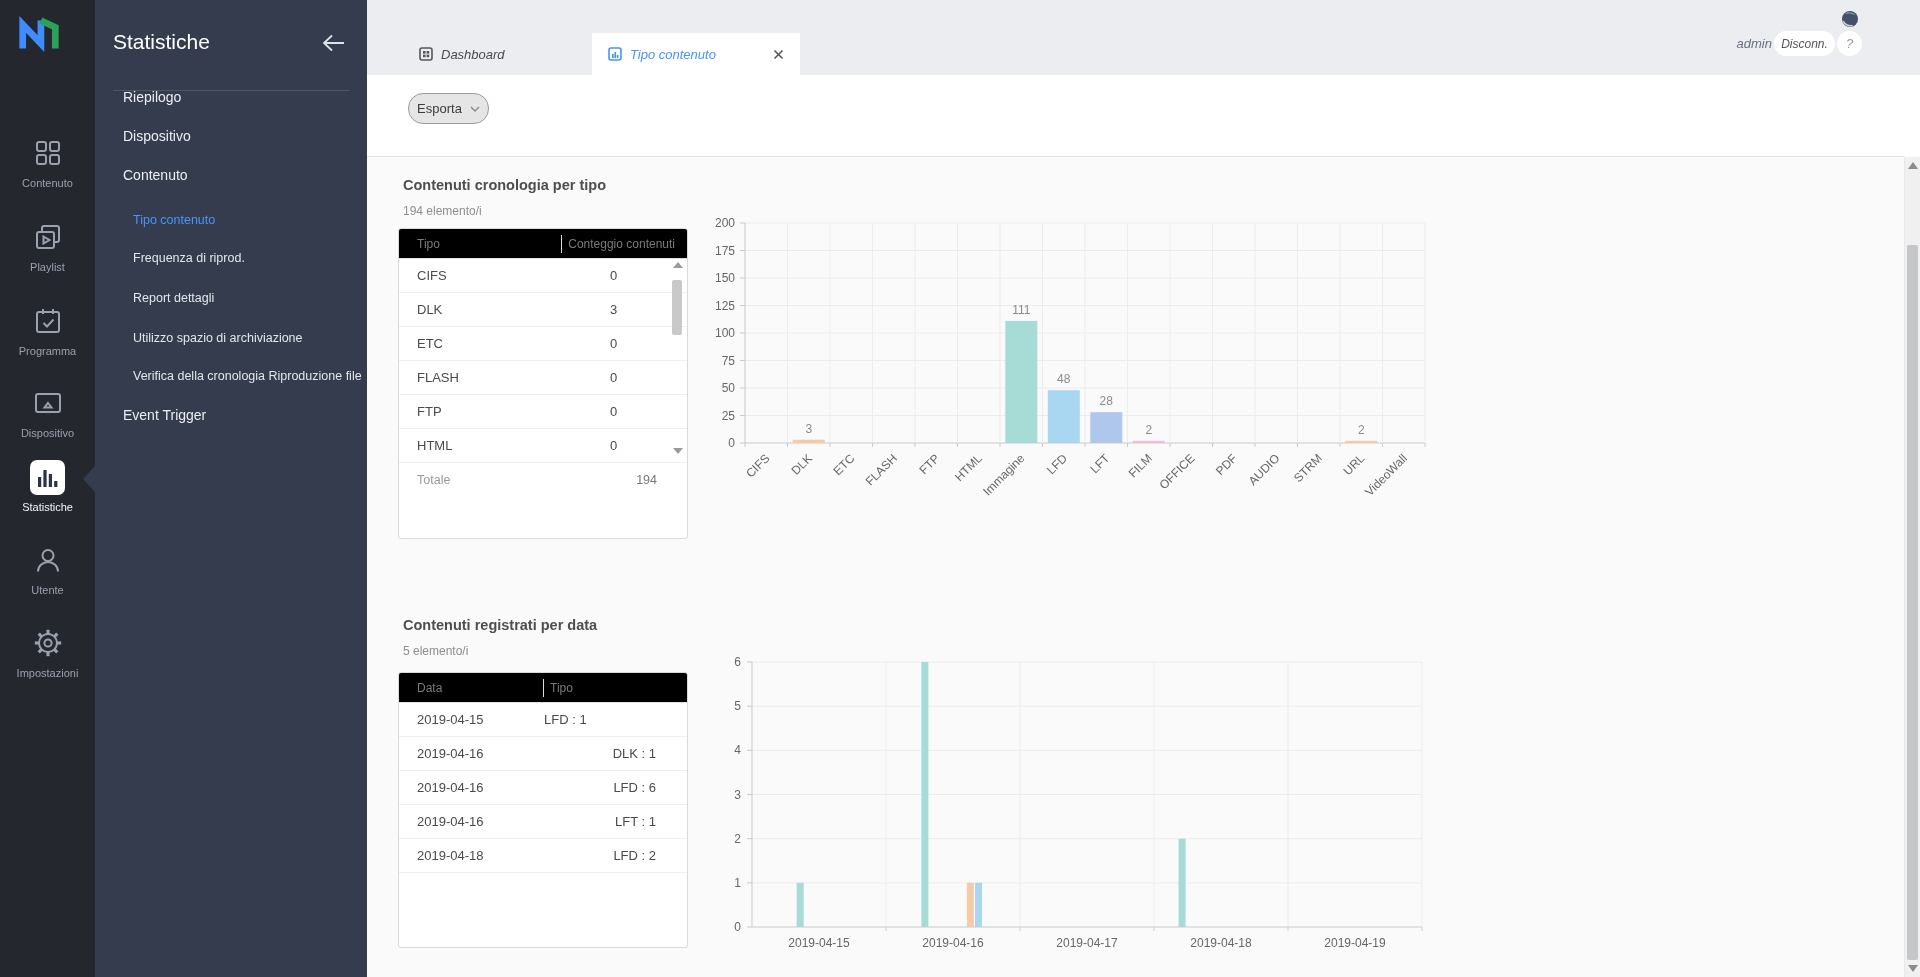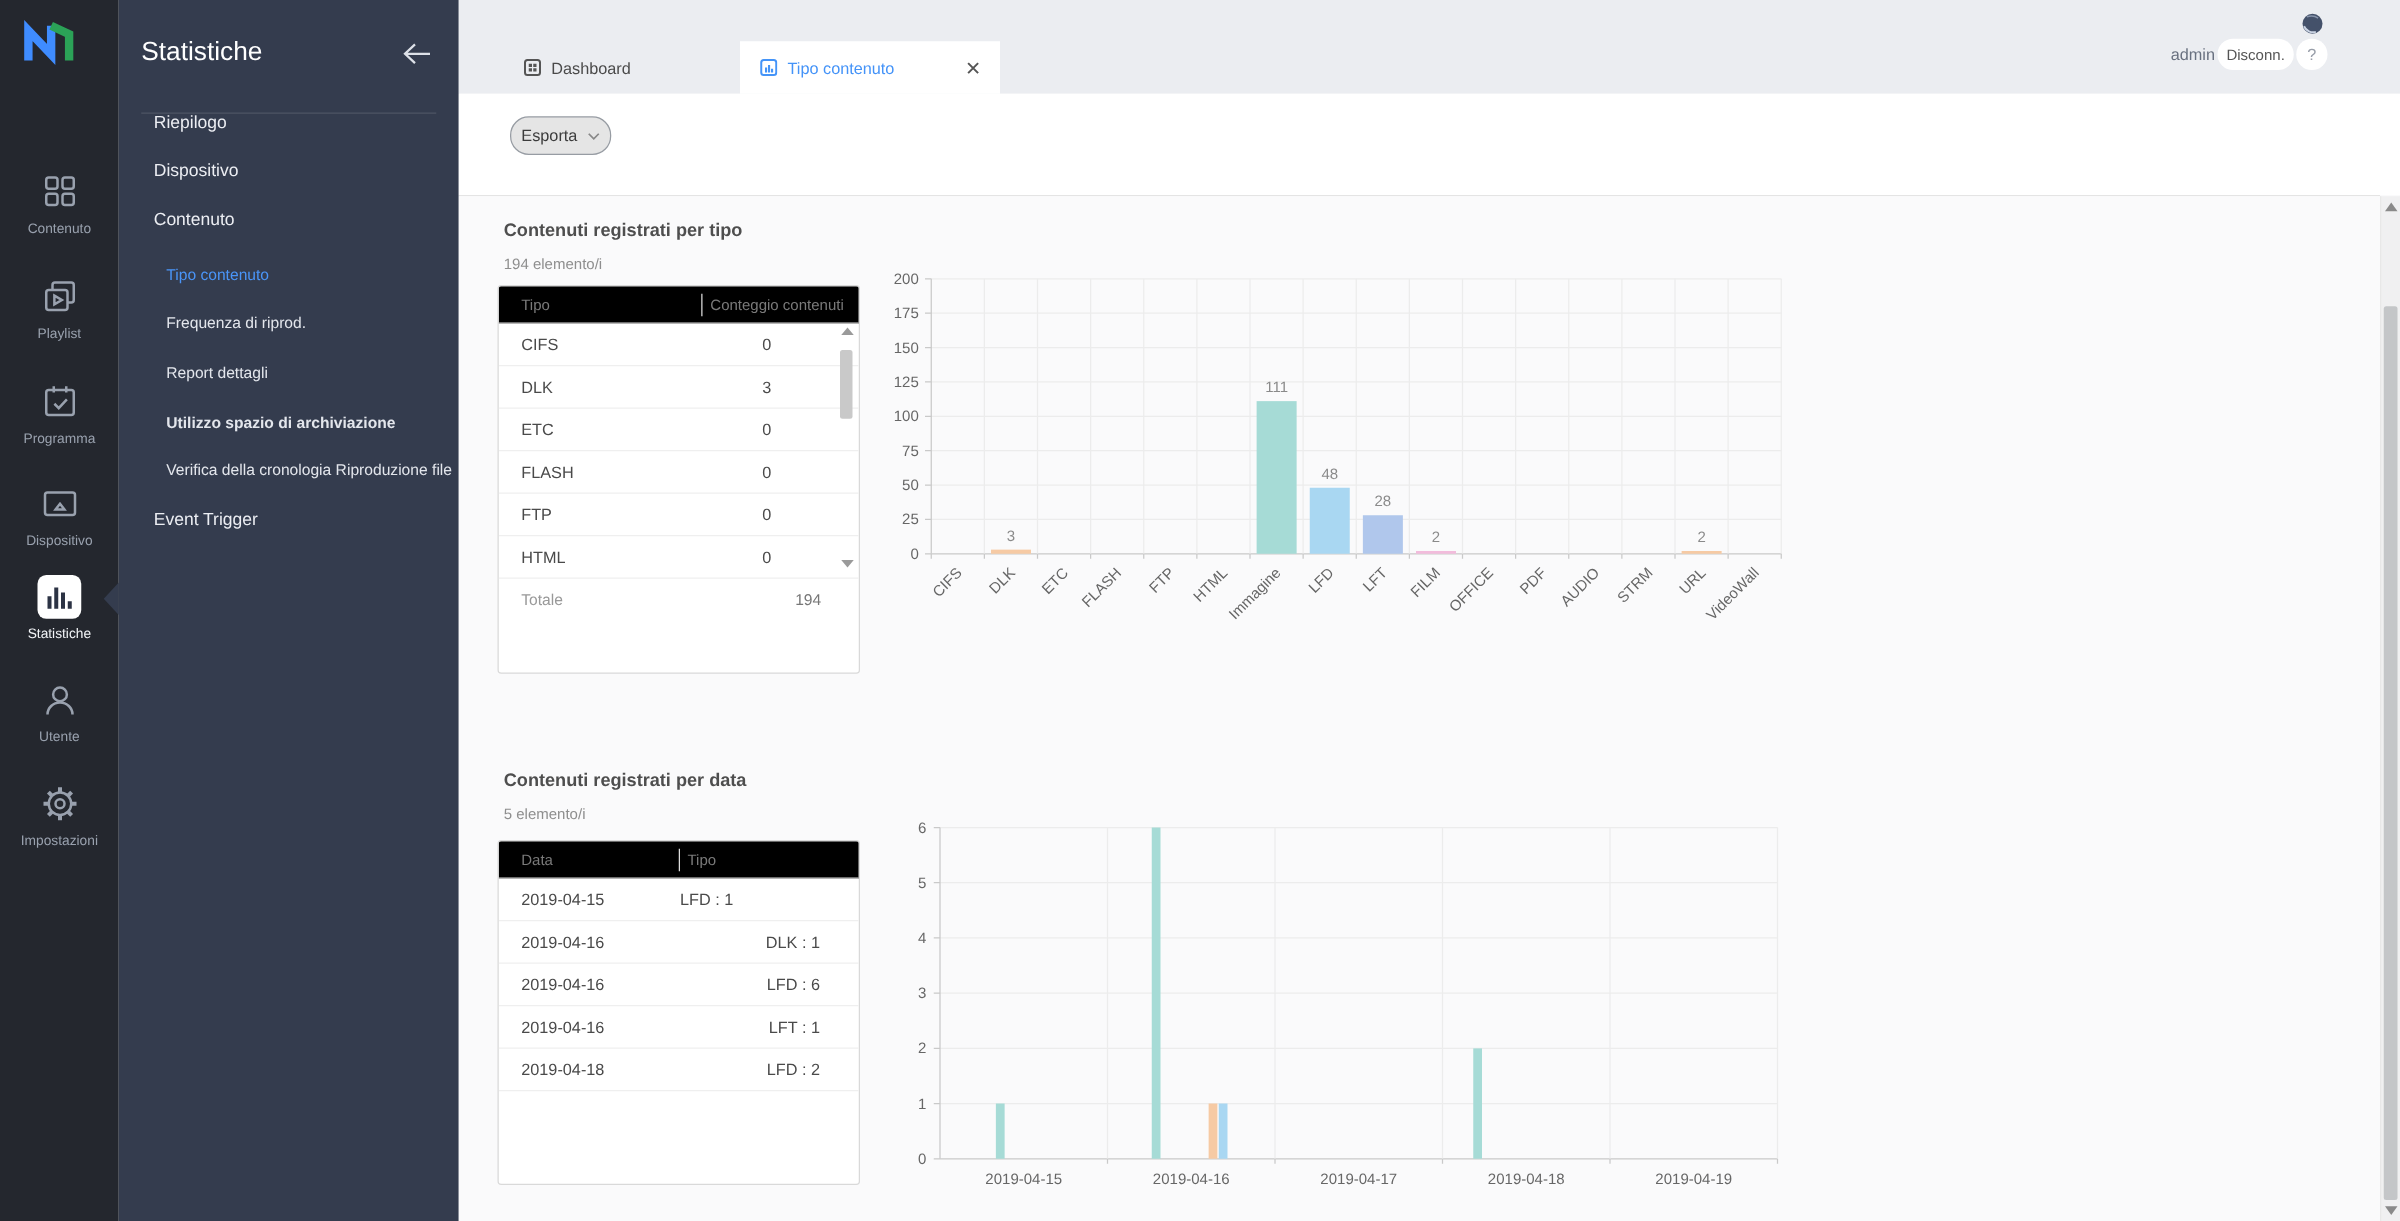--- a/index.html
+++ b/index.html
@@ -18,21 +18,21 @@
   
   #submenu{left:95px;top:0;width:272px;height:977px;background:#343c4e;overflow:hidden;}
   #submenu-title{position:absolute;left:18px;top:30px;font-size:21px;color:#fff;}
   #submenu-back{position:absolute;left:225px;top:32px;width:26px;height:22px;cursor:pointer;}
   #submenu-divider{position:absolute;left:18px;top:90px;width:236px;height:1px;background:rgba(255,255,255,0.13);}
   .sm-item{position:absolute;left:28px;height:18px;line-height:18px;font-size:14px;color:#eceef3;cursor:pointer;white-space:nowrap;}
   .sm-item.lvl2{left:38px;font-size:12.5px;color:#e3e6ec;}
   .sm-item.active{color:#4a95f8;}
 
   
-  #topstrip{left:367px;top:0;width:1553px;height:75px;background:#ebedf1;}
+  #topstrip{left:367px;top:0;width:1553px;height:75px;background:#ebedf1;font-style:italic;}
   .tab{position:absolute;top:33px;height:42px;display:flex;align-items:center;cursor:pointer;}
   .tab .tlb{font-size:13px;margin-left:8px;}
   #tabbar .tab.inactive .tlb{color:#4a4a4a;}
   #tabbar .tab.active{background:#fff;}
   #tabbar .tab.active .tlb{color:#4493f8;}
   .tab-close{margin-left:auto;margin-right:16px;cursor:pointer;display:inline-flex;}
   #globe{left:1841px;top:10px;width:18px;height:18px;cursor:pointer;}
 
   
   #toolbar{left:367px;top:75px;width:1553px;height:81px;background:#fff;}
@@ -145,21 +145,21 @@
         </svg>
     </div>
     <div id="submenu-divider"></div>
     <div id="submenu-items">
         <div class="sm-item" style="top: 88px;">Riepilogo</div>
         <div class="sm-item" style="top: 127px;">Dispositivo</div>
         <div class="sm-item" style="top: 166px;">Contenuto</div>
         <div class="sm-item lvl2 active" style="top: 211px;">Tipo contenuto</div>
         <div class="sm-item lvl2" style="top: 249px;">Frequenza di riprod.</div>
         <div class="sm-item lvl2" style="top: 289px;">Report dettagli</div>
-        <div class="sm-item lvl2" style="top: 329px; font-weight: bold;">Utilizzo spazio di archiviazione</div>
+        <div class="sm-item lvl2" style="top: 329px;">Utilizzo spazio di archiviazione</div>
         <div class="sm-item lvl2" style="top: 367px;">Verifica della cronologia Riproduzione file</div>
         <div class="sm-item" style="top: 406px;">Event Trigger</div>
       </div>
   </div>
 
   <div id="topstrip" class="abs">
     <div id="tabbar">
         <div class="tab inactive" style="left: 36px; width: 190px;">
           <span style="margin-left:16px;display:inline-flex;">
             <svg width="14" height="14" viewBox="0 0 14 14">
@@ -211,21 +211,21 @@
       <svg width="10" height="6" viewBox="0 0 10 6">
         <path d="M1 1 L5 5 L9 1" stroke="#888" stroke-width="1.4" fill="none"></path>
       </svg>
     </div>
   </div>
   <div id="main-divider" class="abs"></div>
 
   <div id="content" class="abs">
 
     <div>
-      <div class="sec-title" style="top:20px;">Contenuti registrati per tipo</div>
+      <div class="sec-title" style="top:20px;">Contenuti cronologia per tipo</div>
       <div class="sec-count" style="top:47px;">194 elemento/i</div>
       <div class="tbl" id="tbl0" style="top:71px;height:311px;">
           <div class="tbl-h">
             <div class="hc1" style="width:163px;">Tipo</div>
             <div class="hc2" style="text-align:right;padding-right:12px;padding-left:6px;">Conteggio contenuti</div>
           </div>
           <div class="tbl-row">
             <div class="rc1" style="width:163px;">CIFS</div>
             <div class="rc2" style="text-align:center;padding-right:22px;">0</div>
           </div>

